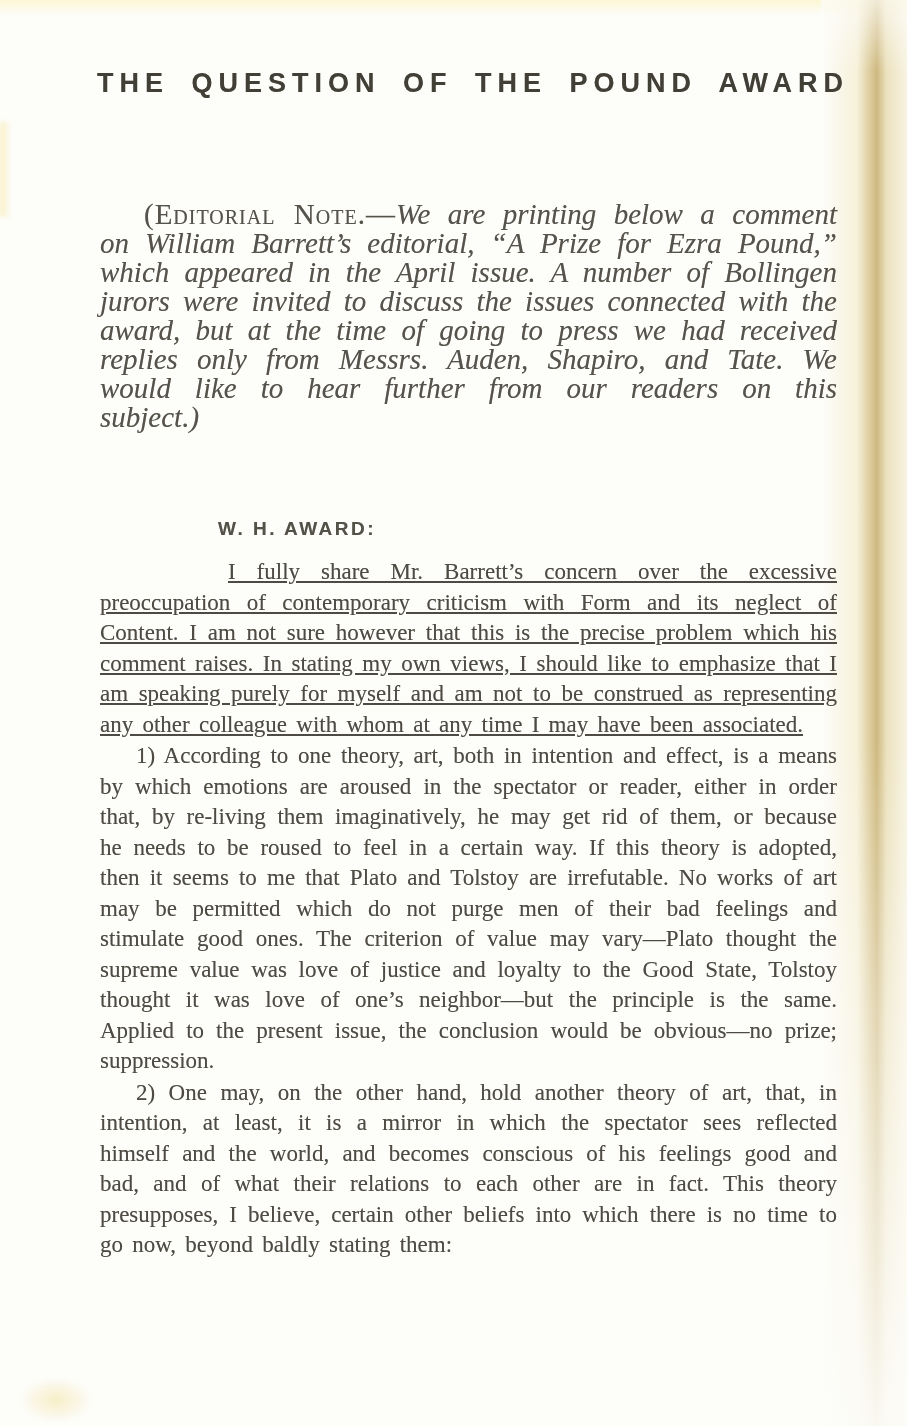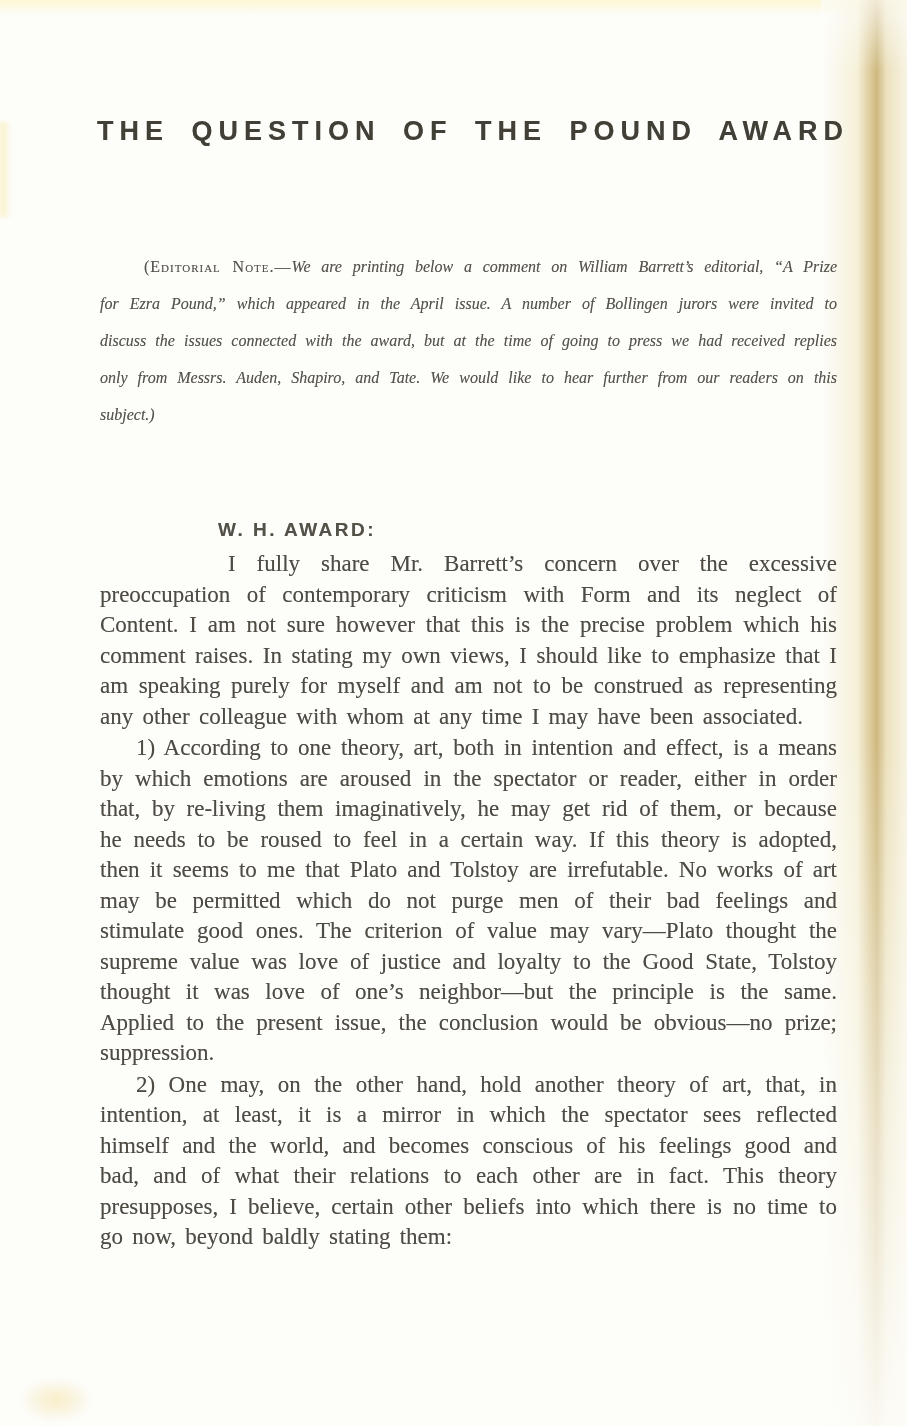--- a/index.html
+++ b/index.html
@@ -60,34 +60,34 @@
   
   .content {
     position: absolute;
     left: 100px;
     top: 0;
     width: 737px;
     color: var(--ink-body);
     text-shadow: 0 0 0.4px rgba(90,88,78,0.45);
   }
   .title {
-    margin: 116px 0 0 -3px;
+    margin: 68px 0 0 -3px;
     font-family: "Liberation Sans", sans-serif;
     font-weight: bold;
     font-size: 27px;
     letter-spacing: 6px;
     word-spacing: 9px;
     white-space: nowrap;
     color: var(--ink-title);
   }
   .note {
     margin: 101px 0 0 0;
     font-style: italic;
-    font-size: 16px;
-    line-height: 37px;
+    font-size: 29px;
+    line-height: 29px;
     text-align: justify;
     text-indent: 44px;
     word-spacing: 5px;
     color: var(--ink-note);
   }
   .note-label {
     font-style: normal;
     font-variant: small-caps;
     letter-spacing: 1px;
   }
@@ -100,21 +100,21 @@
     color: var(--ink-heading);
   }
   .para {
     margin: 0;
     font-size: 23px;
     line-height: 30.5px;
     text-align: justify;
     word-spacing: 3.5px;
     color: var(--ink-body);
   }
-  .para.opening { margin-top: 8px; text-indent: 128px; }
+  .para.opening { margin-top: 17px; text-indent: 128px; text-decoration: underline; }
   .para.numbered { margin-top: 1px; text-indent: 36px; }
 </style>
 </head>
 <body>
 
 <div class="page">
 
   <div class="edge-top"></div>
   <div class="edge-left"></div>
   <div class="edge-right"></div>

